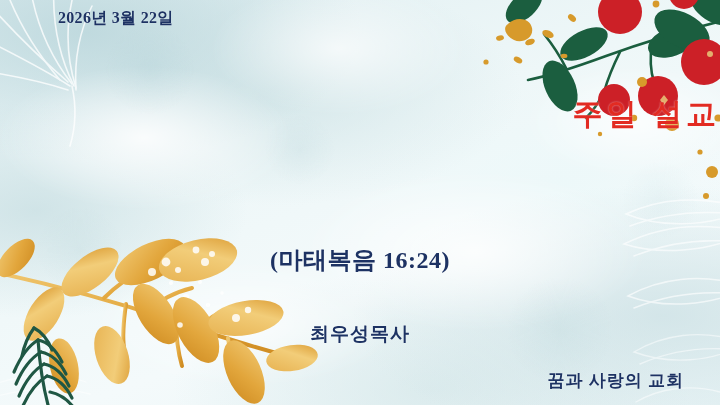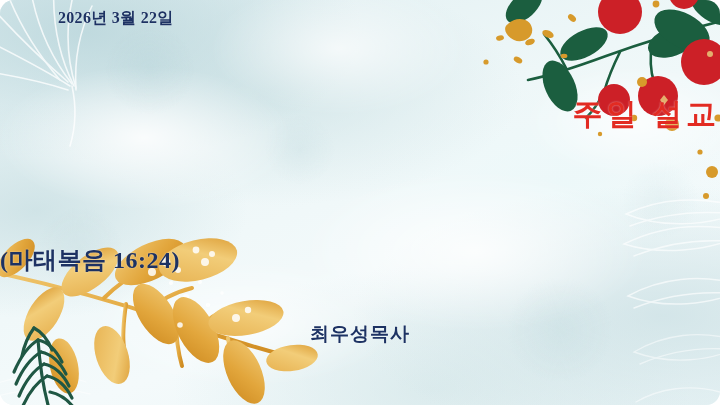--- a/index.html
+++ b/index.html
@@ -8,21 +8,20 @@
     padding: 0;
     background: #ffffff;
   }
   #slide {
     position: relative;
     width: 720px;
     height: 405px;
     overflow: hidden;
     font-family: "Liberation Serif", "DejaVu Serif", serif;
     background: #eef6f7;
-    border-radius: 14px;
   }
 
   
   .bg-base {
     position: absolute; inset: 0;
     background:
       radial-gradient(ellipse 55% 45% at 12% 8%,   rgba(186,214,219,0.85) 0%, rgba(186,214,219,0) 70%),
       radial-gradient(ellipse 48% 40% at 38% 22%,  rgba(205,226,229,0.75) 0%, rgba(205,226,229,0) 72%),
       radial-gradient(ellipse 42% 38% at 5%  52%,  rgba(196,220,224,0.70) 0%, rgba(196,220,224,0) 70%),
       radial-gradient(ellipse 60% 45% at 92% 78%,  rgba(200,222,226,0.70) 0%, rgba(200,222,226,0) 72%),
@@ -81,20 +80,21 @@
     text-align: center;
     font-size: 35px;
     font-weight: 700;
     letter-spacing: 1px;
     color: #1d3263;
     text-shadow: 0 0 2px rgba(255,255,255,.5);
   }
   .reference {
     position: absolute;
     left: 0; right: 0; top: 244px;
+    text-align: center;
     font-size: 24px;
     font-weight: 700;
     letter-spacing: .5px;
     color: #1d3263;
     text-shadow: 0 0 2px rgba(255,255,255,.5);
   }
   .speaker {
     position: absolute;
     left: 0; right: 0; top: 321px;
     text-align: center;
@@ -286,14 +286,15 @@
       <path d="M50 392 C 60 394, 68 400, 74 408"></path>
       <path d="M34 328 C 28 336, 24 346, 22 356"></path>
       <path d="M34 328 C 42 332, 48 340, 52 350"></path>
     </g>
   </svg>
 
   <div class="date">2026년 3월 22일</div>
   <div class="kicker">주일 설교</div>
   <div class="reference">(마태복음 16:24)</div>
   <div class="speaker">최우성목사</div>
+  <div class="church">꿈과 사랑의 교회</div>
 
 </div>
 
 </body></html>

